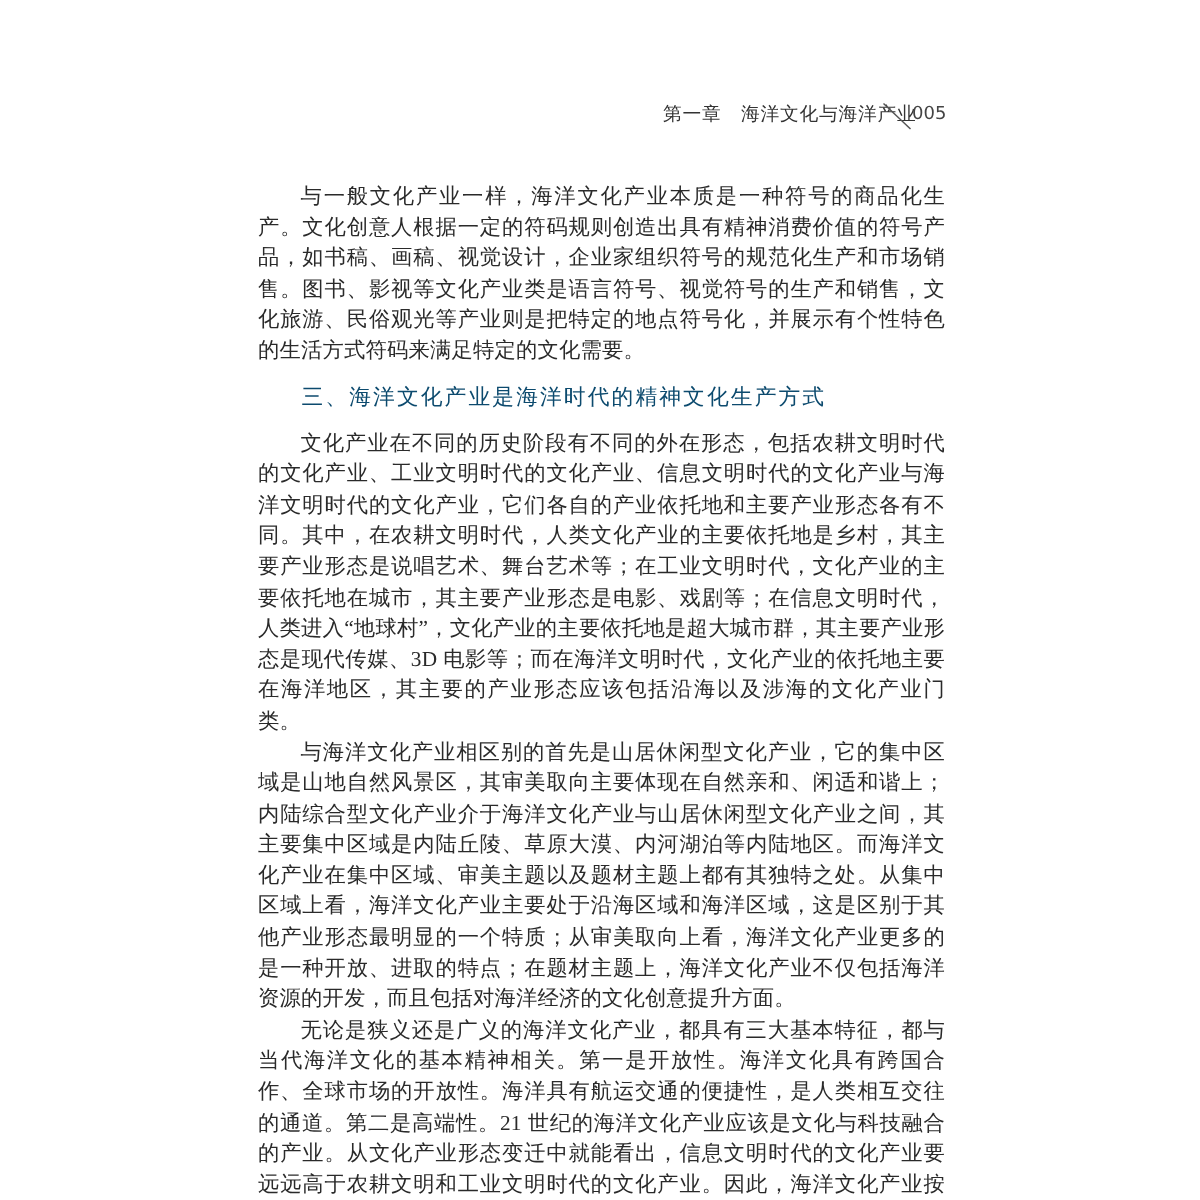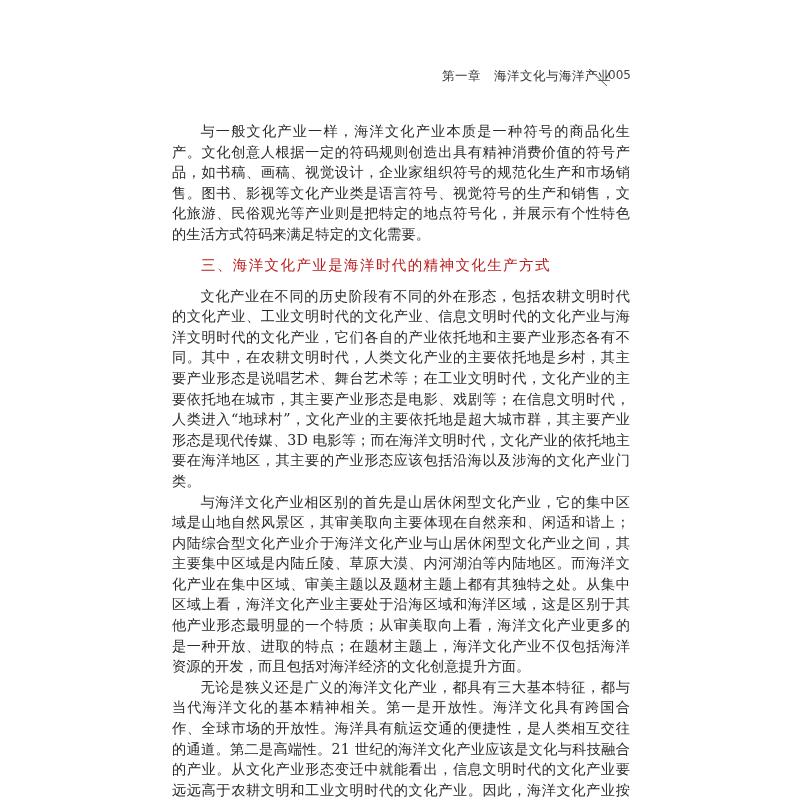--- a/index.html
+++ b/index.html
@@ -7,24 +7,24 @@
            font-family: "DejaVu Serif", "Liberation Serif", serif; color: #2a2a2a; }
     .running-head { position: absolute; top: 64px; left: 440px; height: 26px;
                     font-family: "DejaVu Sans", "Liberation Sans", sans-serif; font-size: 12.5px; color: #333; }
     .running-head .chapter { position: absolute; left: 2px; top: 4px; white-space: nowrap; letter-spacing: 0.5px; }
     .running-head .slash { position: absolute; left: 147px; top: 2px; width: 22px; height: 22px; }
     .running-head .slash svg { display: block; }
     .running-head .page-no { position: absolute; left: 168px; top: 4px; font-size: 12px; color: #444; }
     .body-text { position: absolute; left: 172px; top: 121px; width: 458px; font-size: 14.2px;
                  line-height: 20.6px; text-align: justify; text-justify: inter-character; letter-spacing: 0.15px; }
     .body-text p { margin: 0; }
-    .body-text p.indent { text-indent: 2em; }
+    .body-text p.indent { text-indent: 2em; font-family: Liberation Serif, serif; }
     .section-heading { margin: 9px 0 10px 0; padding-left: 2em;
                        font-family: "DejaVu Sans", "Liberation Sans", sans-serif; font-size: 14.5px; line-height: 22px;
-                       letter-spacing: 1.4px; color: #b91c1c; }
+                       letter-spacing: 1.4px; color: #0c4a6e; }
   </style>
 </head>
 <body>
 
 <div class="running-head">
   <span class="chapter"><span>第一章</span>　<span>海洋文化与海洋产业</span></span>
   <span class="slash">
     <svg width="22" height="22" viewBox="0 0 22 22">
         <line x1="2" y1="3" x2="20" y2="20" stroke="#555" stroke-width="1"></line>
       </svg>

